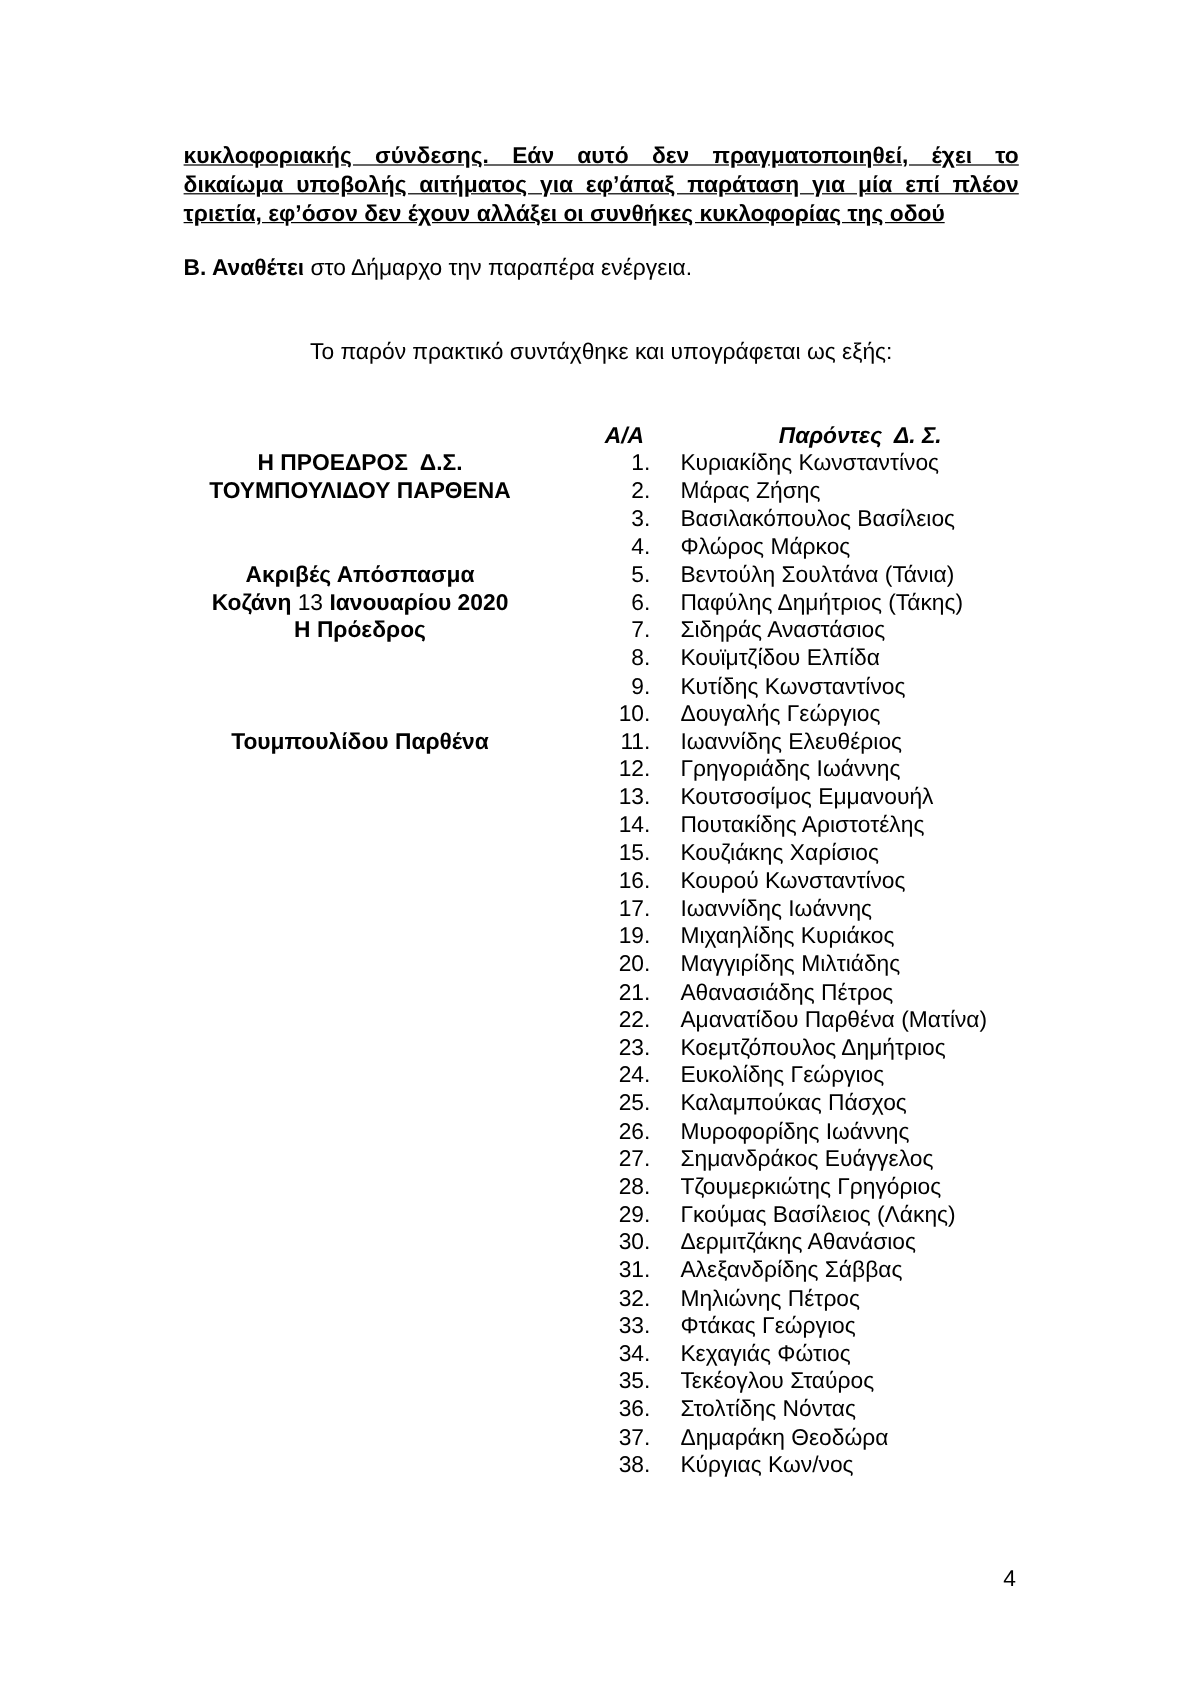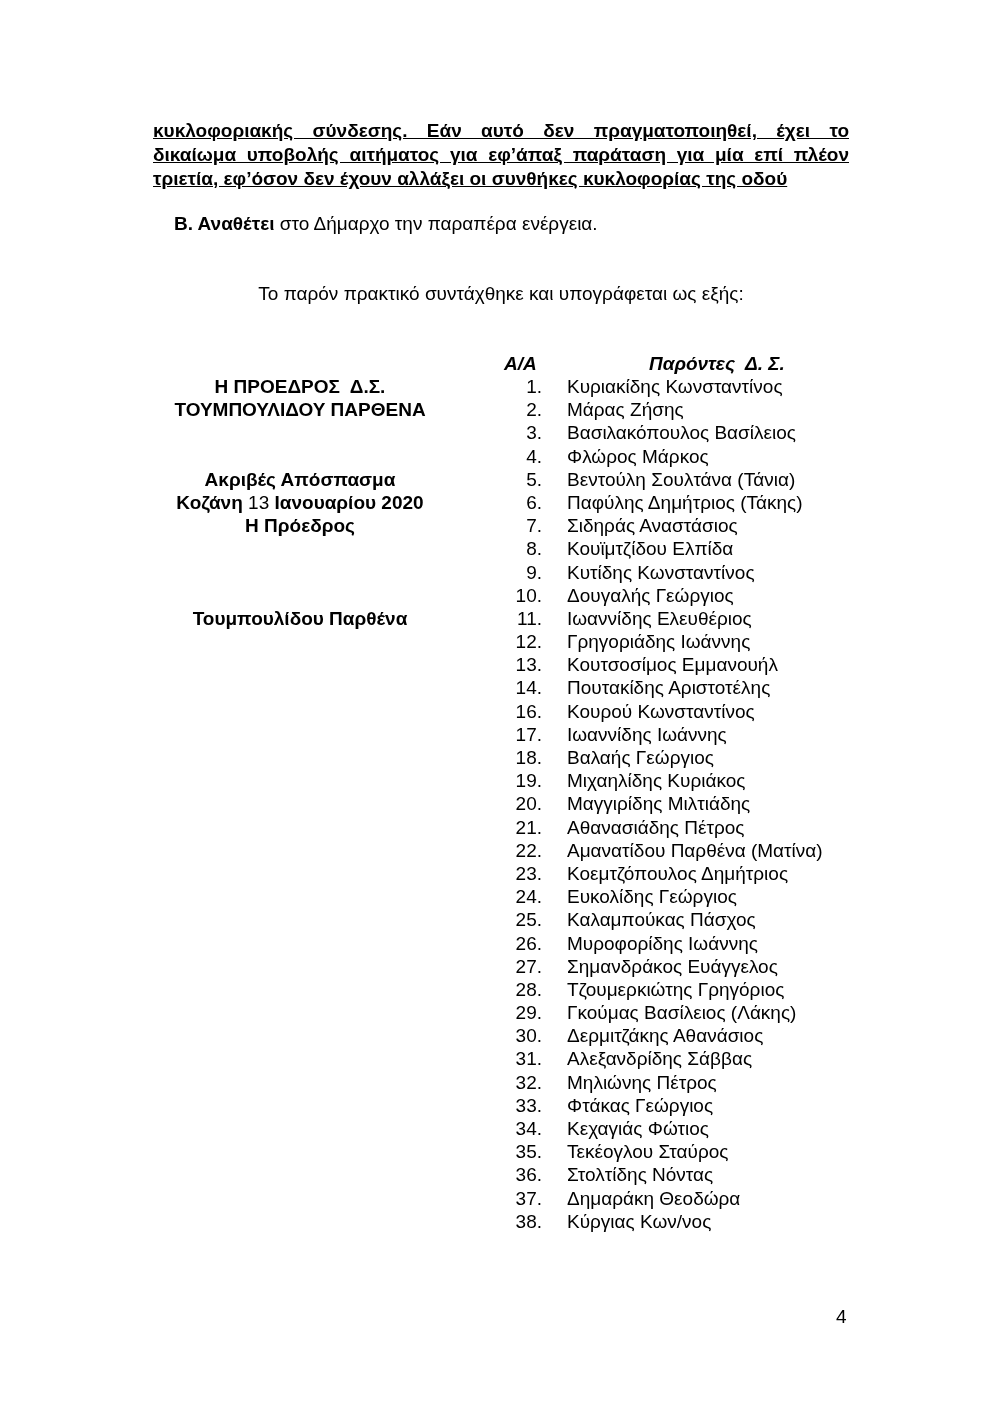--- a/index.html
+++ b/index.html
@@ -1,21 +1,21 @@
 <!DOCTYPE html>
 <html><head>
   <meta charset="utf-8">
   <style>
     html, body { margin: 0; padding: 0; background: #ffffff; }
     body { width: 1000px; height: 1413px; position: relative; color: #000; font-family: "Liberation Sans", sans-serif; font-size: 19px; }
     .page { position: absolute; left: 0; top: 0; width: 1000px; height: 1106px; }
     .para-bold { position: absolute; left: 153px; top: 119px; width: 696px; font-weight: bold; text-decoration: underline; line-height: 24px; text-align: justify; text-align-last: justify; }
     .para-bold .last { text-align-last: left; display: block; }
     .item-b { position: absolute; left: 153px; top: 212px; line-height: 24px; }
-    .item-b b { font-weight: bold; margin-left: 21px; }
+    .item-b b { font-weight: bold; }
     .center-lines { position: absolute; left: 153px; width: 696px; top: 282px; text-align: center; line-height: 24px; }
     .left-col { position: absolute; left: 140px; width: 320px; text-align: center; font-weight: bold; line-height: 23.2px; }
     .left-col .normal { font-weight: normal; margin-top: 23px; }
     .att-header { position: absolute; top: 352px; font-weight: bold; font-style: italic; line-height: 24px; }
     .att-list { position: absolute; left: 500px; top: 375px; line-height: 23.2px; }
     .att-row { display: flex; height: 23.2px; }
     .att-num { width: 42px; text-align: right; padding-right: 25px; }
     .att-name { white-space: nowrap; }
     .page-num { position: absolute; left: 836px; top: 1306px; }
   </style>
@@ -107,32 +107,32 @@
       </div>
       <div class="att-row">
         <span class="att-num">13.</span>
         <span class="att-name">Κουτσοσίμος Εμμανουήλ</span>
       </div>
       <div class="att-row">
         <span class="att-num">14.</span>
         <span class="att-name">Πουτακίδης Αριστοτέλης</span>
       </div>
       <div class="att-row">
+        <span class="att-num">15.</span>
+        <span class="att-name">Κουζιάκης Χαρίσιος</span>
+      </div>
+      <div class="att-row">
         <span class="att-num">16.</span>
         <span class="att-name">Κουρού Κωνσταντίνος</span>
       </div>
       <div class="att-row">
         <span class="att-num">17.</span>
         <span class="att-name">Ιωαννίδης Ιωάννης</span>
       </div>
       <div class="att-row">
-        <span class="att-num">18.</span>
-        <span class="att-name">Βαλαής Γεώργιος</span>
-      </div>
-      <div class="att-row">
         <span class="att-num">19.</span>
         <span class="att-name">Μιχαηλίδης Κυριάκος</span>
       </div>
       <div class="att-row">
         <span class="att-num">20.</span>
         <span class="att-name">Μαγγιρίδης Μιλτιάδης</span>
       </div>
       <div class="att-row">
         <span class="att-num">21.</span>
         <span class="att-name">Αθανασιάδης Πέτρος</span>

